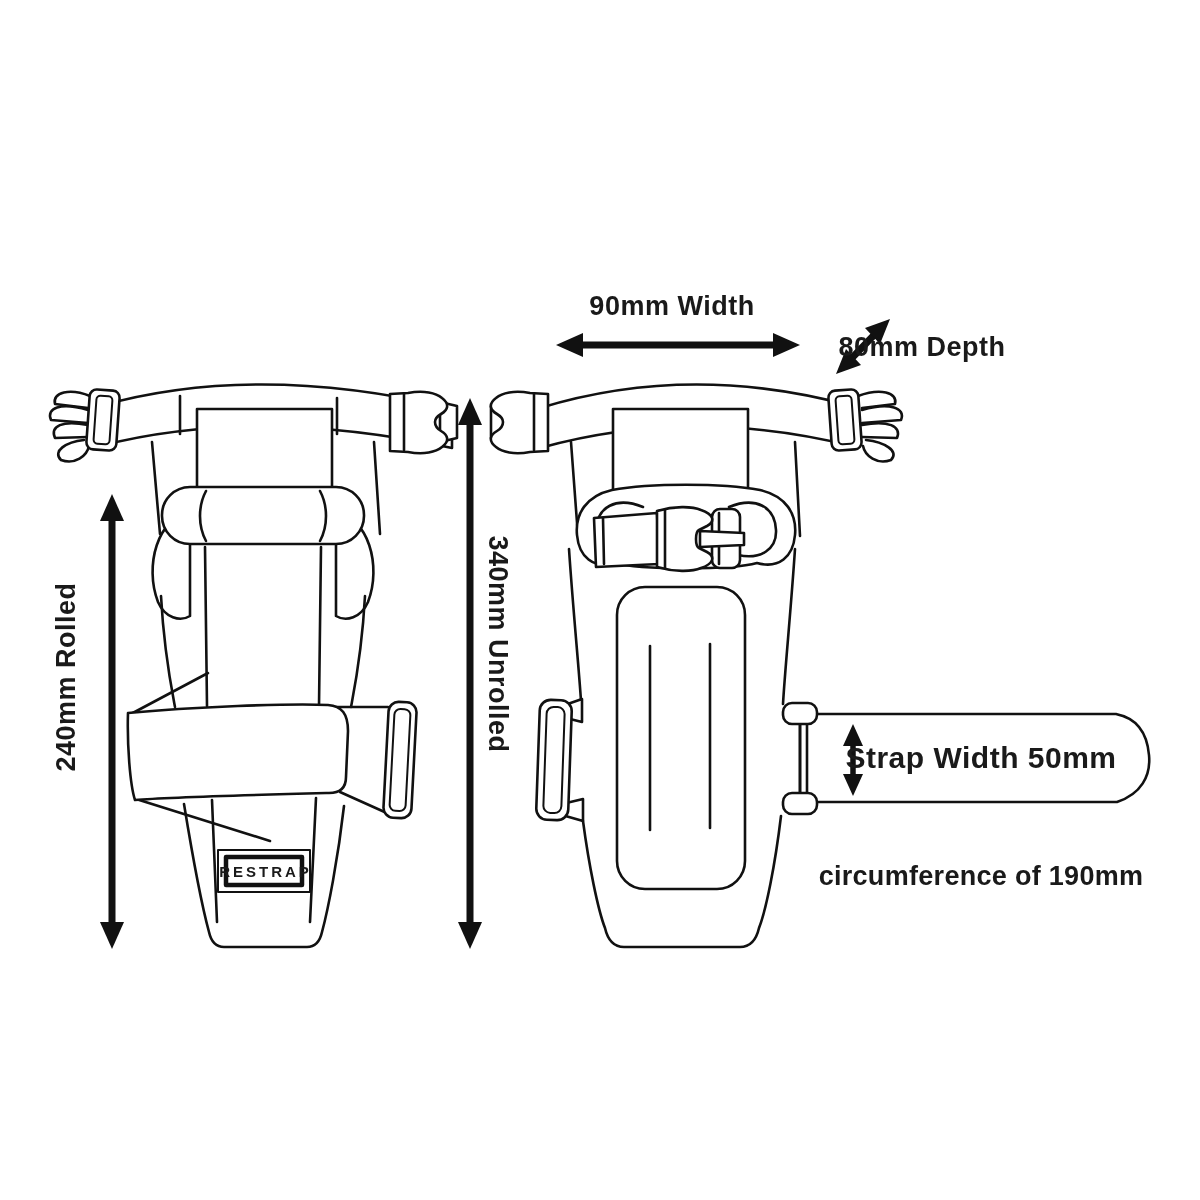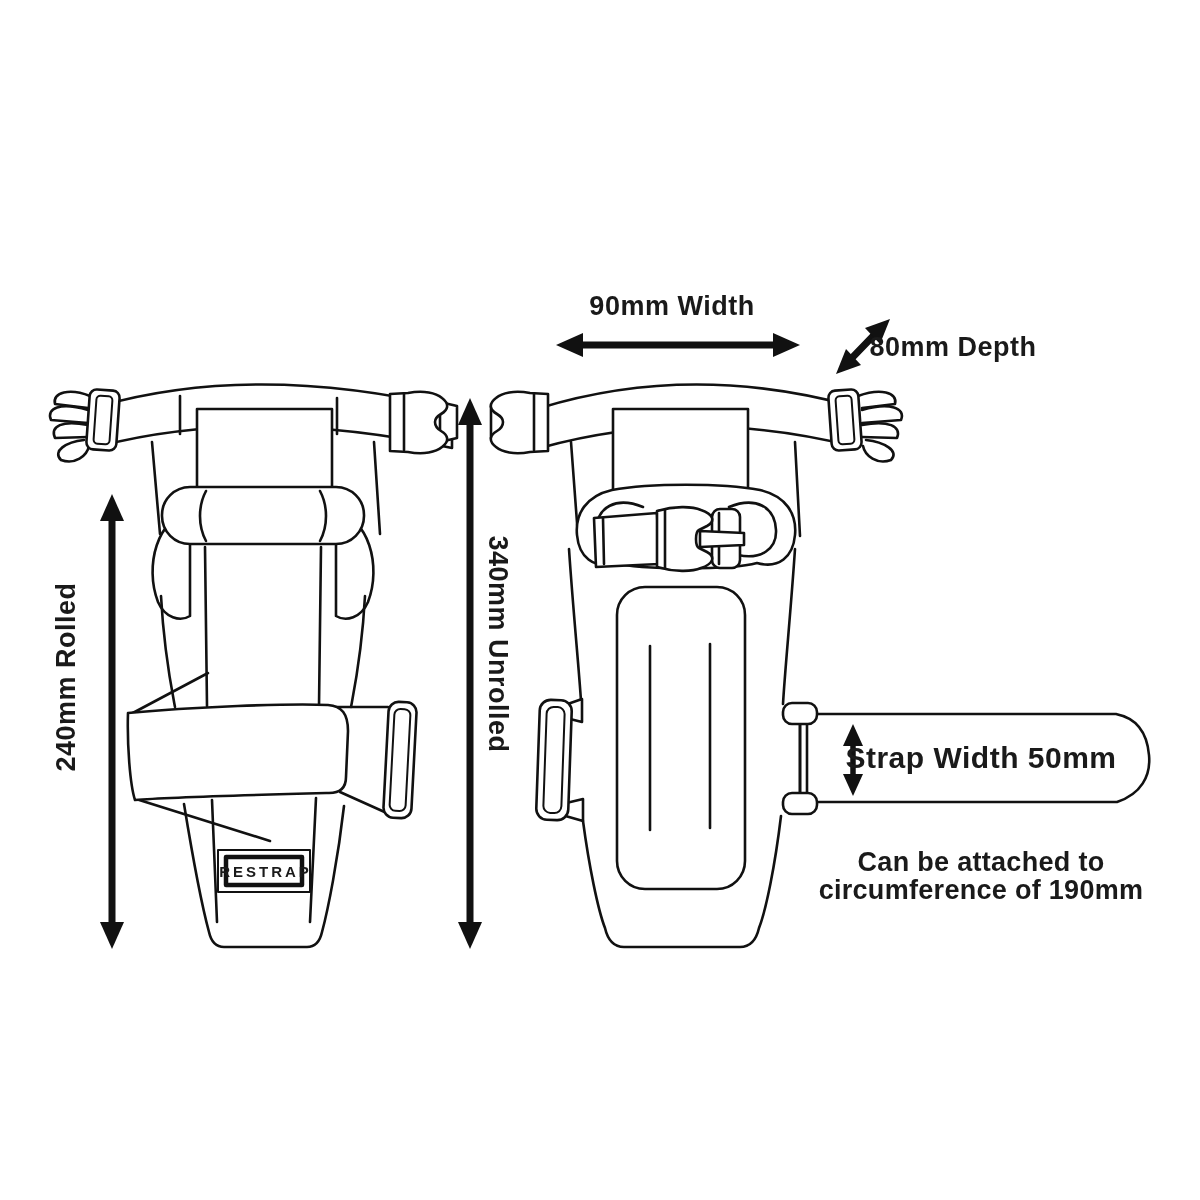--- a/index.html
+++ b/index.html
@@ -212,27 +212,26 @@
 
     <g>
       <line class="al2" x1="853" y1="698" x2="853" y2="734"></line>
       <polygon class="ah" points="853,680 843,702 863,702"></polygon>
       <polygon class="ah" points="853,752 843,730 863,730"></polygon>
     </g>
   </svg>
 
   <div class="lbl" style="left:672px;top:262px;">90mm Width</div>
 
-  <div class="lbl" style="left:953px;top:303px;">80mm Depth</div>
+  <div class="lbl" style="left:922px;top:303px;">80mm Depth</div>
 
   <div class="lbl rot-ccw" style="left:66px;top:633px;">240mm Rolled</div>
 
   <div class="lbl rot-cw" style="left:497px;top:600px;">340mm Unrolled</div>
 
   <div class="lbl small" style="left:981px;top:714px;">Strap Width 50mm</div>
 
   <div class="note" style="left:981px;top:832px;">
-    <span>Can be attached to</span>
     <span>circumference of 190mm</span>
   </div>
 
   <div class="brand" style="left:264px;top:827px;">RESTRAP</div>
 </div>
 
 </body></html>

